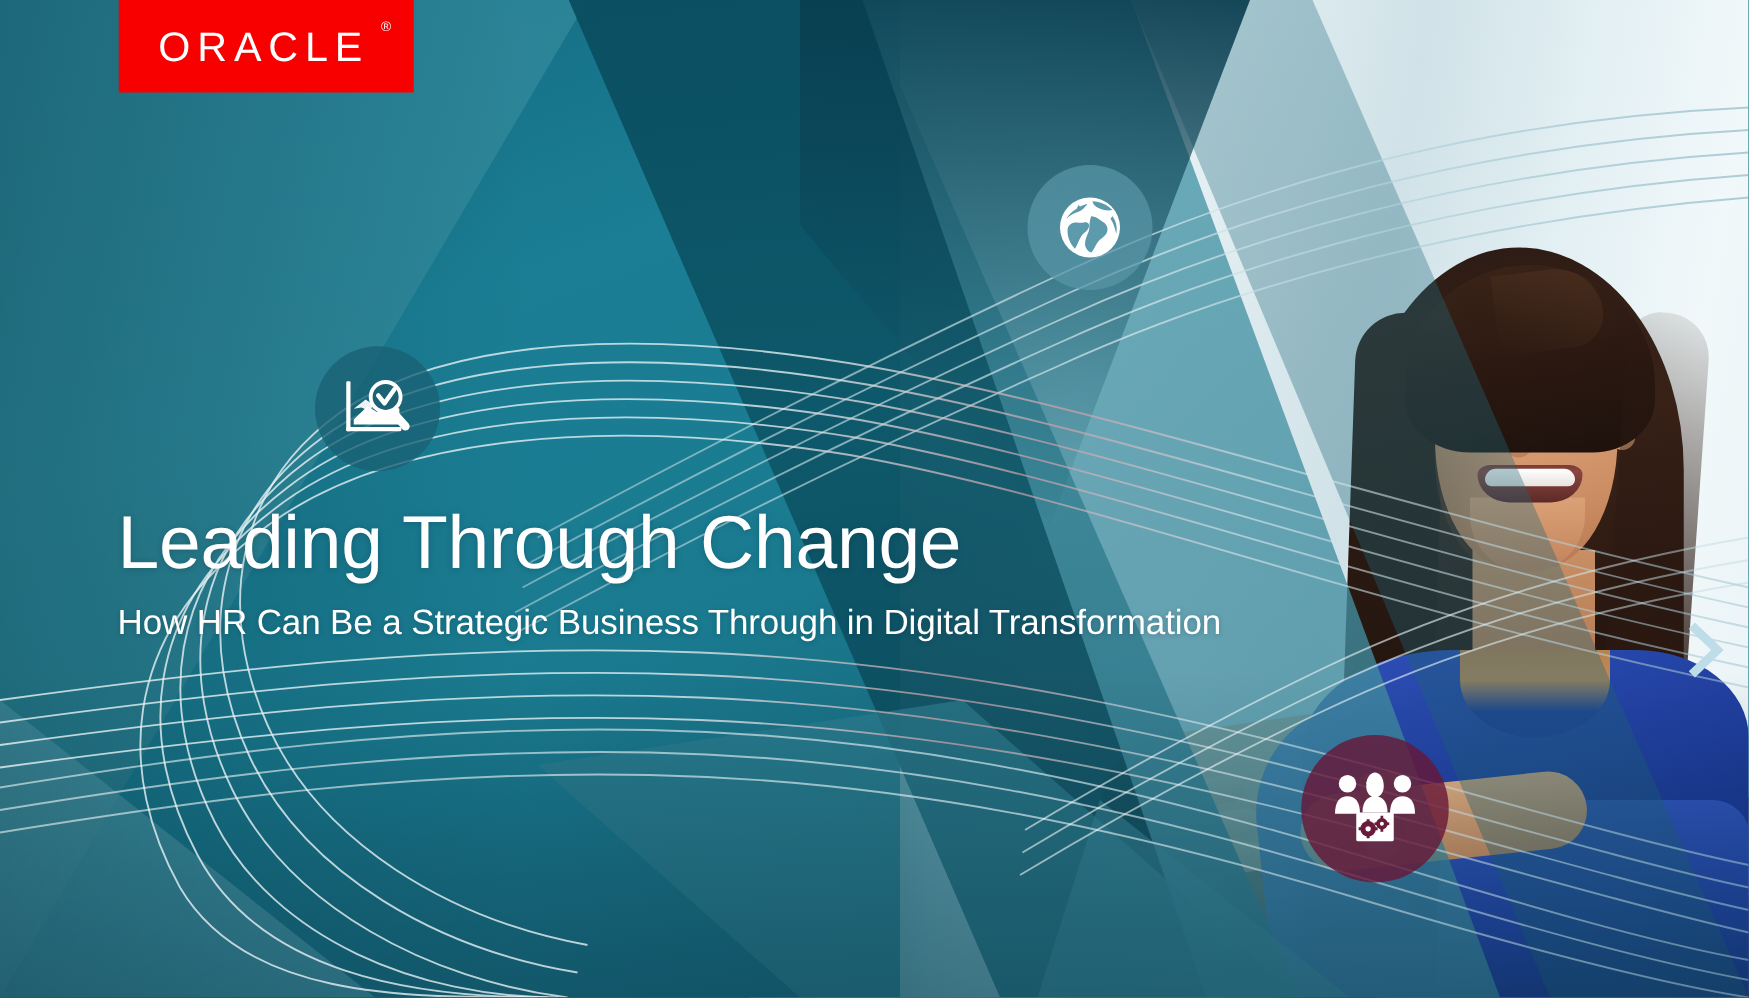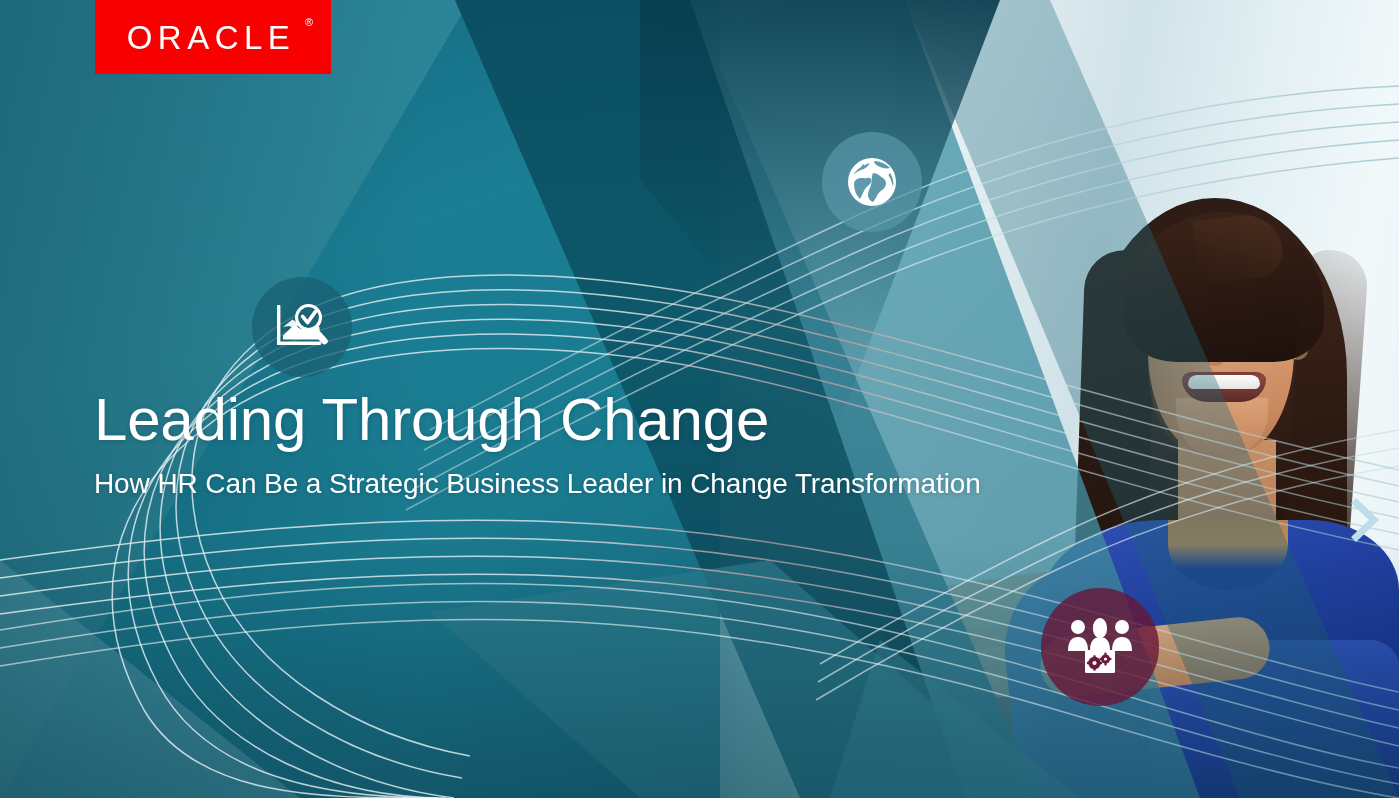--- a/index.html
+++ b/index.html
@@ -271,21 +271,21 @@
     line-height:1;
     padding-right:4px;
   }
   .oracle-reg{
     position:absolute; right:-9px; top:-1px;
     font-size:11px; letter-spacing:0;
   }
 
   
   .headline{
-    position:absolute; left:94px; top:383px; width:980px;
+    position:absolute; left:94px; top:397px; width:980px;
     color:#ffffff;
   }
   .title-line{
     font-size:60px;
     font-weight:300;
     line-height:73px;
     letter-spacing:-.2px;
     white-space:nowrap;
     text-shadow:0 1px 5px rgba(6,46,60,.28);
   }
@@ -447,21 +447,21 @@
     </svg>
   </div>
 
   <div class="oracle-logo">
     <span class="oracle-wordmark">ORACLE</span>
     <span class="oracle-reg" style="position:absolute;right:18px;top:16px;font-size:11px;color:#fff;">®</span>
   </div>
 
   <div class="headline">
     <div class="title-line">Leading Through Change</div>
-    <div class="subtitle">How HR Can Be a Strategic Business Leader in Change Transformation</div>
+    <div class="subtitle">How HR Can Be a Strategic Business Through in Digital Transformation</div>
   </div>
 
   <div class="badge badge-analytics">
     <span>
       <svg width="56" height="52" viewBox="0 0 56 52" xmlns="http://www.w3.org/2000/svg">
         <g fill="#ffffff">
           <rect x="3" y="4" width="3.4" height="40" rx="1"></rect>
           <rect x="3" y="40.6" width="44" height="3.4" rx="1"></rect>
           <path d="M9 34.5 L20 24 L27.5 28.5 L36 20.5 L45.5 26 L45.5 38.5 L9 38.5 Z"></path>
           <path d="M9 26 L18.5 18.5 L25 23 L21.5 27.5 L15 25 Z" opacity=".92"></path>

